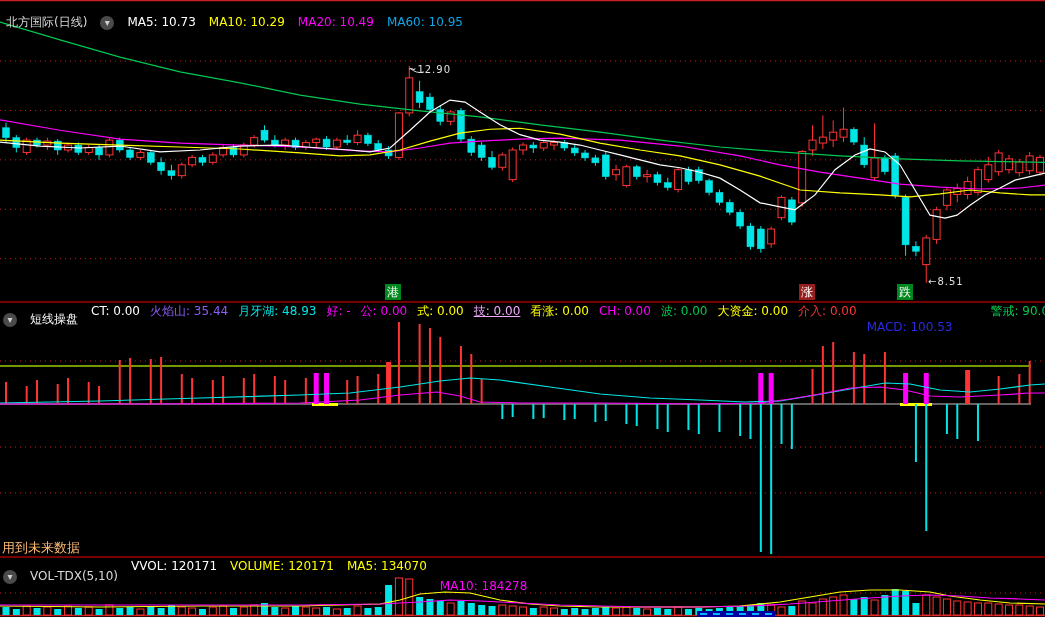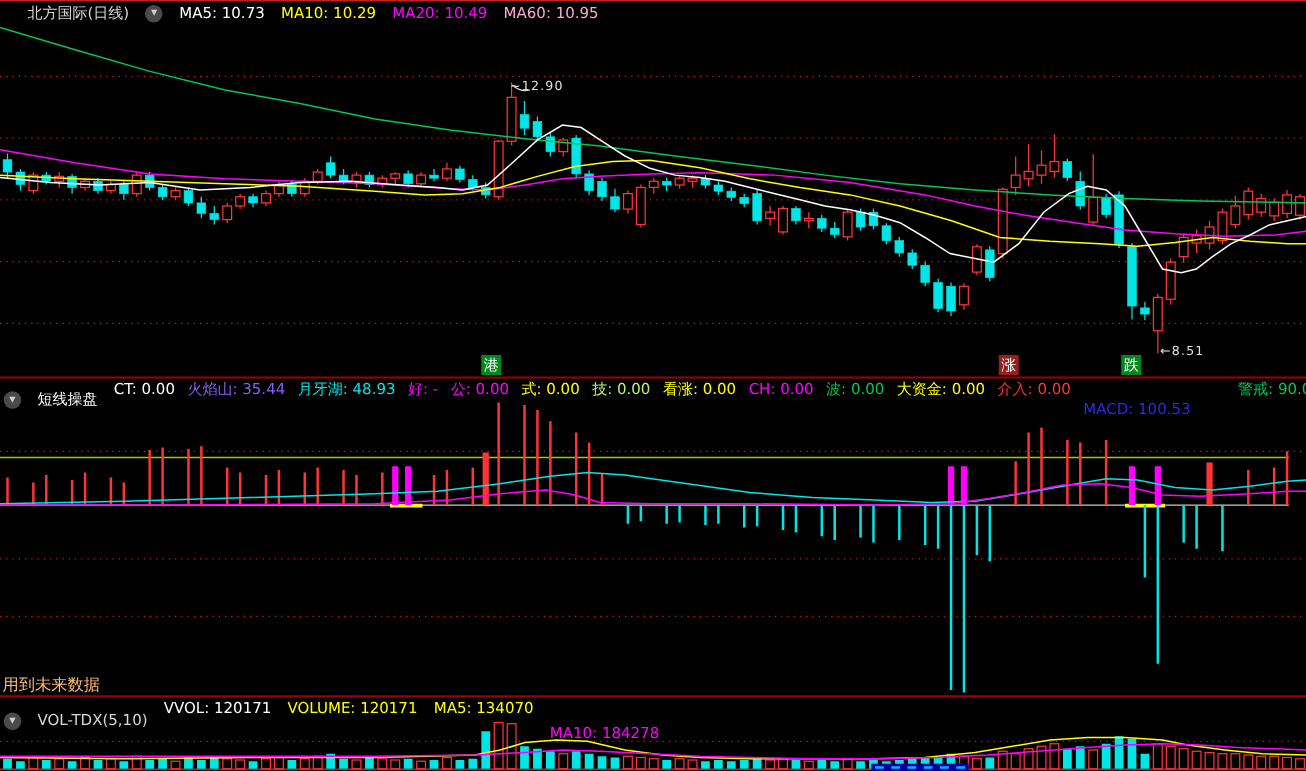--- a/index.html
+++ b/index.html
@@ -418,42 +418,42 @@
       <rect x="984.8" y="603" width="7" height="12" fill="#000" stroke="#ff3434" stroke-width="1"></rect>
       <rect x="995.14" y="604" width="7" height="11" fill="#000" stroke="#ff3434" stroke-width="1"></rect>
       <rect x="1005.48" y="605" width="7" height="10" fill="#000" stroke="#ff3434" stroke-width="1"></rect>
       <rect x="1015.8199999999999" y="605" width="7" height="10" fill="#000" stroke="#ff3434" stroke-width="1"></rect>
       <rect x="1026.1599999999999" y="606" width="7" height="9" fill="#000" stroke="#ff3434" stroke-width="1"></rect>
       <rect x="1036.5" y="607" width="7" height="8" fill="#000" stroke="#ff3434" stroke-width="1"></rect>
       <polyline points="0,606 100,607 200,606 300,606 380,604 400,600 420,594 445,592 470,593 500,600 530,604 560,606 600,607 650,607 700,607 740,606 780,602 810,597 840,592 870,590 900,590 930,592 950,596 980,600 1010,603 1045,604" fill="none" stroke="#ffff00" stroke-width="1.2"></polyline>
       <polyline points="0,605 100,605 200,605 300,605 380,604 420,602 450,600 480,601 520,603 560,605 600,606 650,607 700,607 750,606 790,604 830,601 870,598 900,596 930,595 960,596 990,598 1020,599 1045,600" fill="none" stroke="#ff00ff" stroke-width="1.2"></polyline>
     </svg>
 
-<div class="hdr" style="left:6px;top:3px;margin-left:16px;">
+<div class="hdr" style="left:6px;top:15px;">
   <span style="color:#d8d8d8;">北方国际(日线)</span>
   <span class="circ">▾</span>
   <span id="hdr-fields" style="display:flex;gap:13px;">
         <span class="fld" style="color: rgb(255, 255, 255);">MA5: 10.73</span>
         <span class="fld" style="color: rgb(255, 255, 0);">MA10: 10.29</span>
         <span class="fld" style="color: rgb(255, 0, 255);">MA20: 10.49</span>
-        <span class="fld" style="color: #f9a8d4; text-align: right;">MA60: 10.95</span>
+        <span class="fld" style="color: #0ea5e9; text-align: right;">MA60: 10.95</span>
       </span>
 </div>
 
 <div class="hdr" style="left:3px;top:304px;">
   <span class="circ">▾</span>
   <span style="color:#ffffff;">短线操盘</span>
   <span id="ind-fields" style="display:flex;gap:10px;">
         <span class="fld" style="color: rgb(255, 255, 255);">CT: 0.00</span>
         <span class="fld" style="color: #8b5cf6; text-align: right;">火焰山: 35.44</span>
         <span class="fld" style="color: rgb(0, 229, 229);">月牙湖: 48.93</span>
         <span class="fld" style="color: rgb(255, 0, 255);">好: -</span>
         <span class="fld" style="color: rgb(255, 0, 255);">公: 0.00</span>
         <span class="fld" style="color: rgb(255, 255, 0);">式: 0.00</span>
-        <span class="fld" style="color: #bef264;">技: 0.00</span>
+        <span class="fld" style="color: #f0abfc; text-decoration: underline;">技: 0.00</span>
         <span class="fld" style="color: rgb(255, 255, 0);">看涨: 0.00</span>
         <span class="fld" style="color: rgb(255, 0, 255);">CH: 0.00</span>
         <span class="fld" style="color: rgb(0, 200, 80);">波: 0.00</span>
         <span class="fld" style="color: rgb(255, 255, 0);">大资金: 0.00</span>
         <span class="fld" style="color: rgb(255, 52, 52);">介入: 0.00</span>
         <span class="fld" style="color: rgb(42, 42, 224); margin-top: 16px;">MACD: 100.53</span>
         <span class="fld" style="color: rgb(0, 200, 80); margin-left: 28px;">警戒: 90.00</span>
         <span class="fld" style="color: rgb(255, 255, 255);">轴: 0.00</span>
       </span>
 </div>

